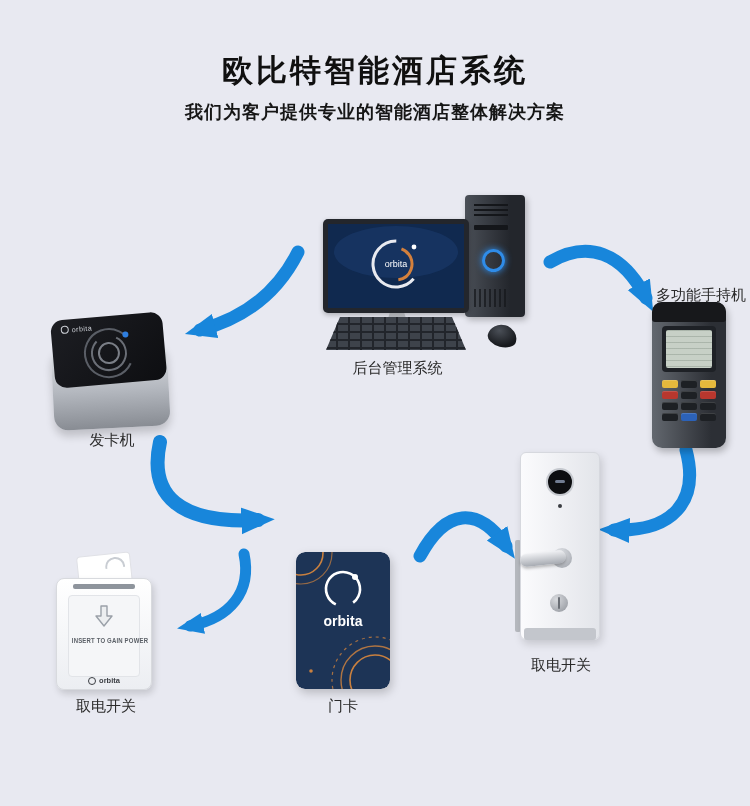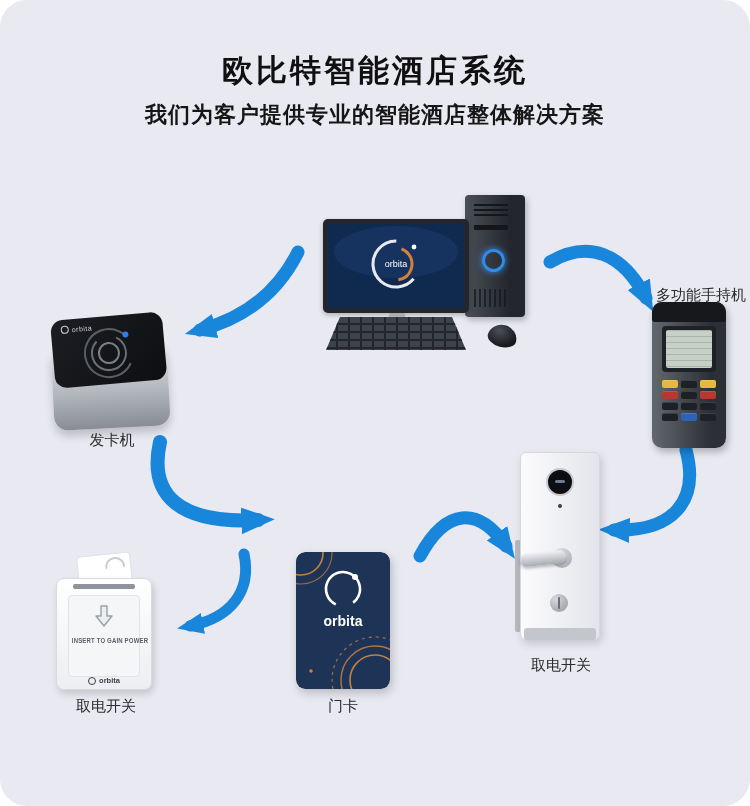--- a/index.html
+++ b/index.html
@@ -1,21 +1,21 @@
 <!DOCTYPE html>
 <html><head>
 <meta charset="utf-8">
 <style>
   html,body{margin:0;padding:0;}
   .page{position:relative;width:750px;height:806px;background:#e8e9f1;overflow:hidden;
-        font-family:"Liberation Sans",sans-serif;margin:0 auto;border-radius:27px;}
+        font-family:"Liberation Sans",sans-serif;margin:0 auto;}
   .title{position:absolute;top:50px;left:0;width:100%;text-align:center;
          font-size:31px;font-weight:bold;color:#101010;letter-spacing:3px;}
   .subtitle{position:absolute;top:100px;left:0;width:100%;text-align:center;
-            font-size:22px;font-weight:bold;color:#161616;letter-spacing:1px;}
+            font-size:18px;font-weight:bold;color:#161616;letter-spacing:1px;}
   .node-label{position:absolute;font-size:15px;color:#2b2b2b;text-align:center;z-index:4;}
 
   #arrows{position:absolute;left:0;top:0;z-index:1;pointer-events:none;}
   .grp{position:absolute;z-index:2;}
 
   
   .monitor{position:absolute;left:3px;top:24px;width:146px;height:94px;background:#23262c;
            border-radius:5px;padding:5px;box-sizing:border-box;box-shadow:0 2px 5px rgba(0,0,0,.25);}
   .monitor svg{display:block;width:100%;height:100%;}
   .stand-neck{position:absolute;left:66px;top:117px;width:22px;height:13px;
@@ -144,20 +144,21 @@
         <ellipse cx="68" cy="28" rx="62" ry="26" fill="#1c3d70" opacity="0.55"></ellipse>
         <circle cx="68" cy="40" r="23" fill="none" stroke="#e8eaf0" stroke-width="3" stroke-dasharray="92 53" transform="rotate(40 68 40)"></circle>
         <circle cx="68" cy="40" r="16" fill="none" stroke="#d4803c" stroke-width="3" stroke-dasharray="42 60" transform="rotate(-70 68 40)"></circle>
         <circle cx="86" cy="23" r="2.4" fill="#fff"></circle>
         <text x="68" y="43" fill="#ffffff" font-size="9" text-anchor="middle">orbita</text>
       </svg>
     </div>
     <div class="keyboard"></div>
     <div class="mouse"></div>
   </div>
+  <div class="node-label" style="left:325px;top:359px;width:145px;">后台管理系统</div>
 
   <div class="grp issuer" style="left:50px;top:316px;width:122px;height:118px;">
     <div class="issuer-body"></div>
     <div class="issuer-top">
       <svg width="112" height="68" viewBox="0 0 112 68">
         <circle cx="56" cy="37" r="24" fill="none" stroke="#5a5e66" stroke-width="2" stroke-dasharray="120 32" transform="rotate(30 56 37)"></circle>
         <circle cx="56" cy="37" r="17" fill="none" stroke="#6a6e76" stroke-width="2" stroke-dasharray="85 22" transform="rotate(-60 56 37)"></circle>
         <circle cx="56" cy="37" r="10" fill="none" stroke="#7a7e86" stroke-width="2"></circle>
         <circle cx="74" cy="20" r="3" fill="#2f7fe0"></circle>
       </svg>

